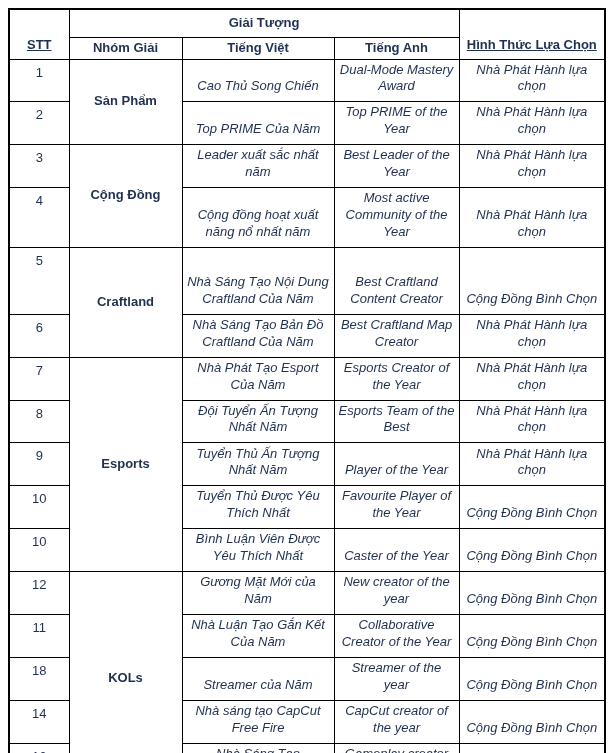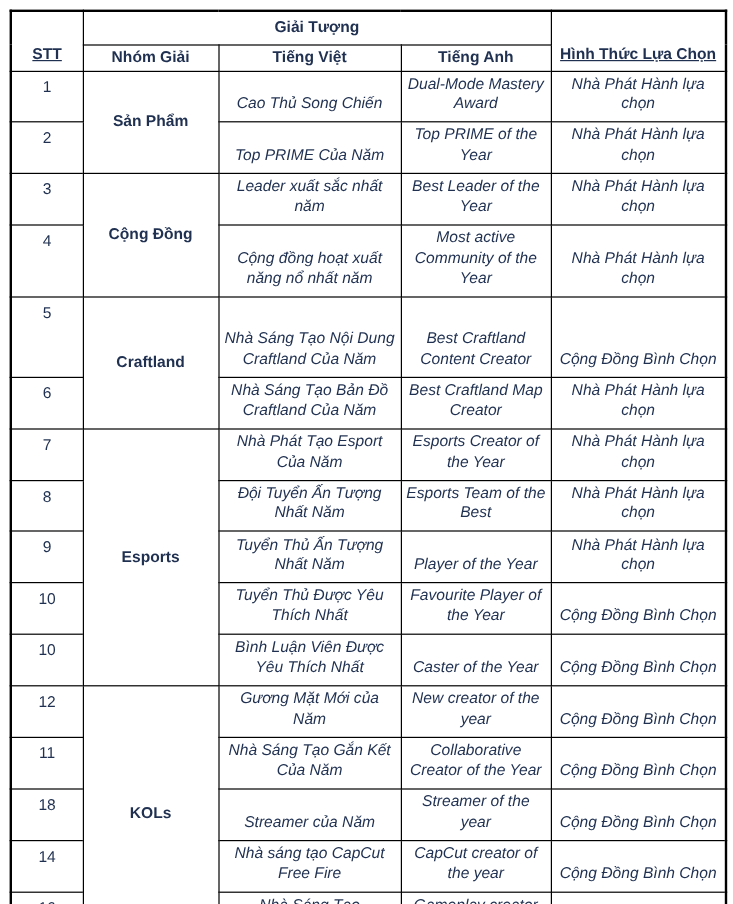--- a/index.html
+++ b/index.html
@@ -158,21 +158,21 @@
 
       <tr style="height:42px">
         <td class="stt">12</td>
         <td class="group" rowspan="5">KOLs</td>
         <td class="vi">Gương Mặt Mới của Năm</td>
         <td class="en">New creator of the year</td>
         <td class="sel">Cộng Đồng Bình Chọn</td>
       </tr>
       <tr style="height:43px">
         <td class="stt">11</td>
-        <td class="vi">Nhà Sáng Tạo Gắn Kết Của Năm</td>
+        <td class="vi">Nhà Luận Tạo Gắn Kết Của Năm</td>
         <td class="en">Collaborative Creator of the Year</td>
         <td class="sel">Cộng Đồng Bình Chọn</td>
       </tr>
       <tr style="height:22px">
         <td class="stt">18</td>
         <td class="vi">Streamer của Năm</td>
         <td class="en">Streamer of the year</td>
         <td class="sel">Cộng Đồng Bình Chọn</td>
       </tr>
       <tr style="height:43px">

